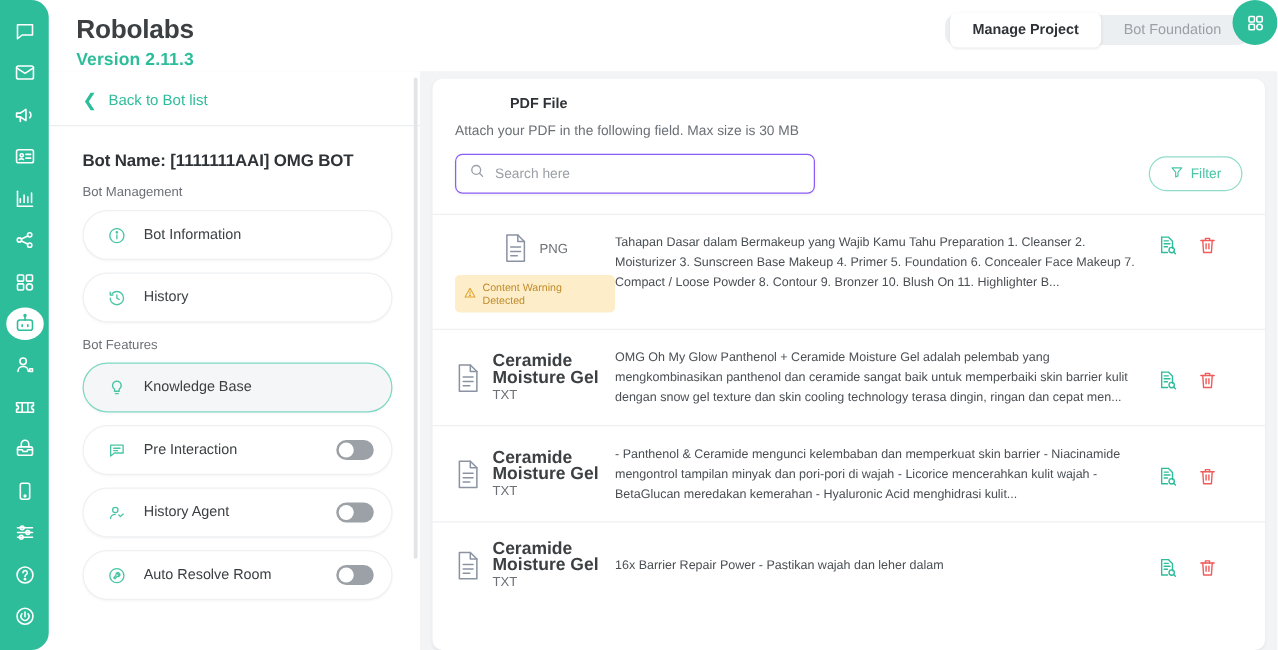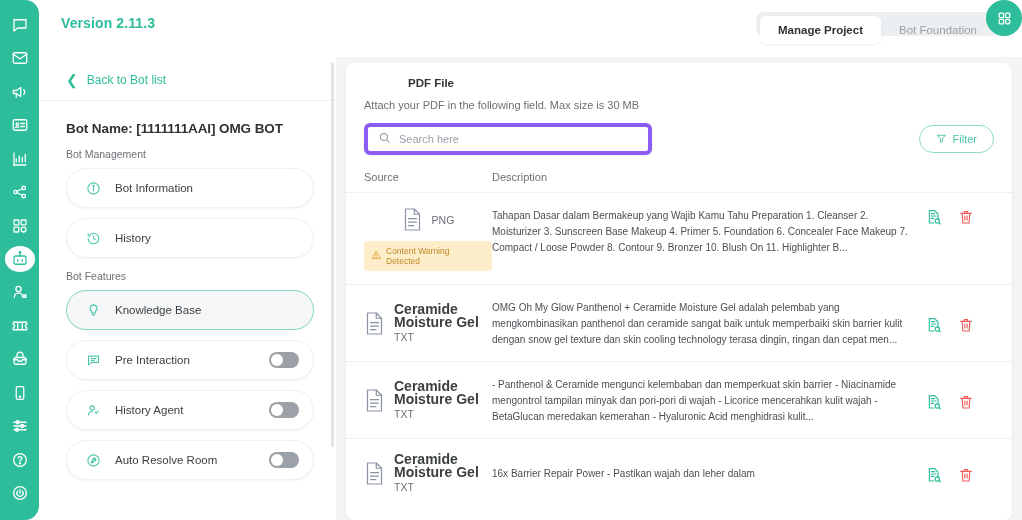--- a/index.html
+++ b/index.html
@@ -47,21 +47,21 @@
   .brand-title {
     font-size: 21px; font-weight: 700; color: #3c4043; letter-spacing: -0.2px;
     line-height: 24px;
   }
   .brand-version {
     font-size: 14px; font-weight: 700; color: #2ebd9a; margin-top: 3px; letter-spacing: 0.1px;
   }
   .segmented {
     position: absolute; right: 23px; top: 12px;
     background: #eceff1; border-radius: 8px;
-    display: flex; padding: 4px;
+    display: flex; align-items: center; padding: 4px;
     height: 24px;
   }
   .seg-btn {
     font-size: 11.5px; padding: 0 18px; height: 28px;
     display: flex; align-items: center; justify-content:center;
     border-radius: 6px; color: #9aa0a6; cursor: pointer; white-space: nowrap;
   }
   .seg-btn.active { background: #ffffff; color: #2f3337; font-weight: 700; box-shadow: 0 1px 2px rgba(0,0,0,.08); }
   .fab {
     position: absolute; right: 0px; top: 0px;
@@ -132,21 +132,21 @@
     background: #ffffff; border-radius: 8px; height: 100%;
     box-shadow: 0 1px 3px rgba(16,24,40,.06);
     overflow: hidden; position: relative;
   }
   .main-head { padding: 14px 18px 0 18px; }
   .pdf-title { font-size: 11.5px; font-weight: 700; color: #2f3337; margin-left: 44px; }
   .pdf-sub { font-size: 11px; color: #6b7076; margin-top: 10px; }
   .search-row { display: flex; align-items: center; margin-top: 12px; }
   .search-box {
     width: 288px; height: 32px; border-radius: 6px; background: #ffffff;
-    border: 4px solid #8b5cf6; box-shadow: 0 1px 3px rgba(16,24,40,.07);
+    border: 1px solid #8b5cf6; box-shadow: 0 1px 3px rgba(16,24,40,.07);
     display: flex; align-items: center; padding: 0 10px; gap: 8px;
   }
   .search-box svg { width: 13px; height: 13px; color: #9aa0a6; flex:0 0 13px;}
   .search-box input {
     border: none; outline: none; font-size: 11px; color: #3c4043;
     font-family: "Liberation Sans", sans-serif; background: transparent; width: 100%;
   }
   .search-box input::placeholder { color: #9aa0a6; }
   .filter-btn {
     margin-left: auto; height: 28px; padding: 0 16px; border-radius: 16px;
@@ -305,20 +305,21 @@
           <path d="M12 7.5v5"></path>
           <path d="M8.8 9.4a4.2 4.2 0 106.4 0"></path>
         </svg>
     </div>
   </div>
 
   <div class="content">
 
     <div class="topbar">
       <div class="brand">
+        <div class="brand-title">Robolabs</div>
         <div class="brand-version">Version 2.11.3</div>
       </div>
 
       <div class="segmented">
         <div class="seg-btn active">Manage Project</div>
         <div class="seg-btn">Bot Foundation</div>
       </div>
 
       <div class="fab">
         <svg viewBox="0 0 24 24" fill="none" stroke="currentColor" stroke-width="2" stroke-linecap="round" stroke-linejoin="round">
@@ -446,24 +447,20 @@
                   <svg viewBox="0 0 24 24" fill="none" stroke="currentColor" stroke-width="2" stroke-linecap="round" stroke-linejoin="round">
                       <path d="M3.5 5h17l-6.6 7.6V19l-4 2v-8.4z"></path>
                     </svg>
                 </span>
                 <span>Filter</span>
               </div>
             </div>
           </div>
 
           <div class="tbl">
-            <div class="tbl-head">
-              <div class="th-source">Source</div>
-              <div class="th-desc">Description</div>
-            </div>
 
             <div class="tbl-rows">
 
               <div class="row">
                 <div class="cell-source">
                   <div class="src-top">
                     <span class="doc-ico">
                       <svg viewBox="0 0 24 28" fill="none" stroke="currentColor" stroke-width="1.4" stroke-linecap="round" stroke-linejoin="round">
                           <path d="M4 2h10l6 6v18H4z"></path>
                           <path d="M14 2v6h6"></path>

